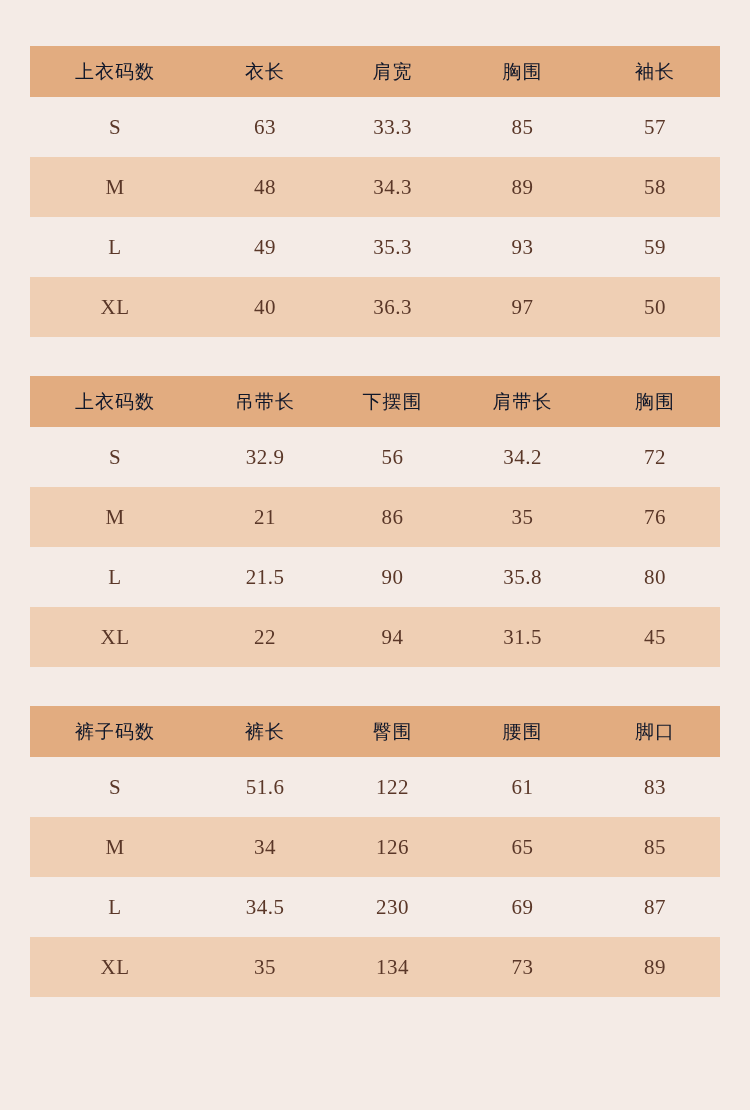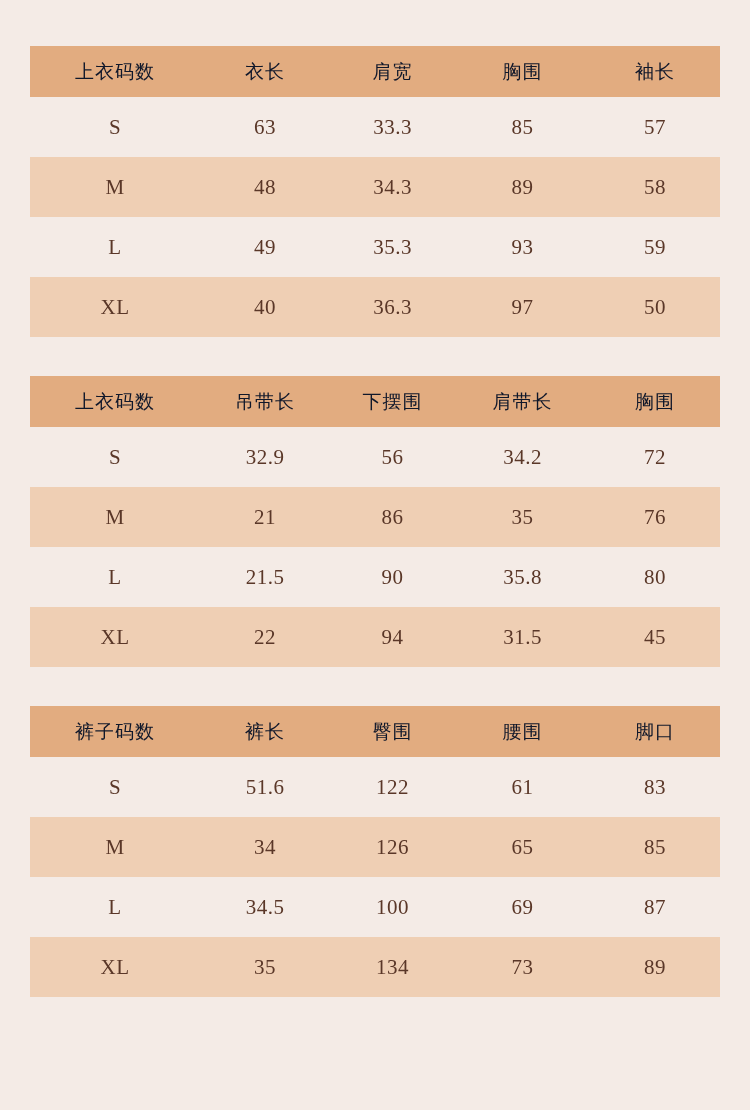--- a/index.html
+++ b/index.html
@@ -201,21 +201,21 @@
       <tr class="row-band">
         <td>M</td>
         <td>34</td>
         <td>126</td>
         <td>65</td>
         <td>85</td>
       </tr>
       <tr class="row-light">
         <td>L</td>
         <td>34.5</td>
-        <td>100</td>
+        <td>230</td>
         <td>69</td>
         <td>87</td>
       </tr>
       <tr class="row-band">
         <td>XL</td>
         <td>35</td>
         <td>134</td>
         <td>73</td>
         <td>89</td>
       </tr>

